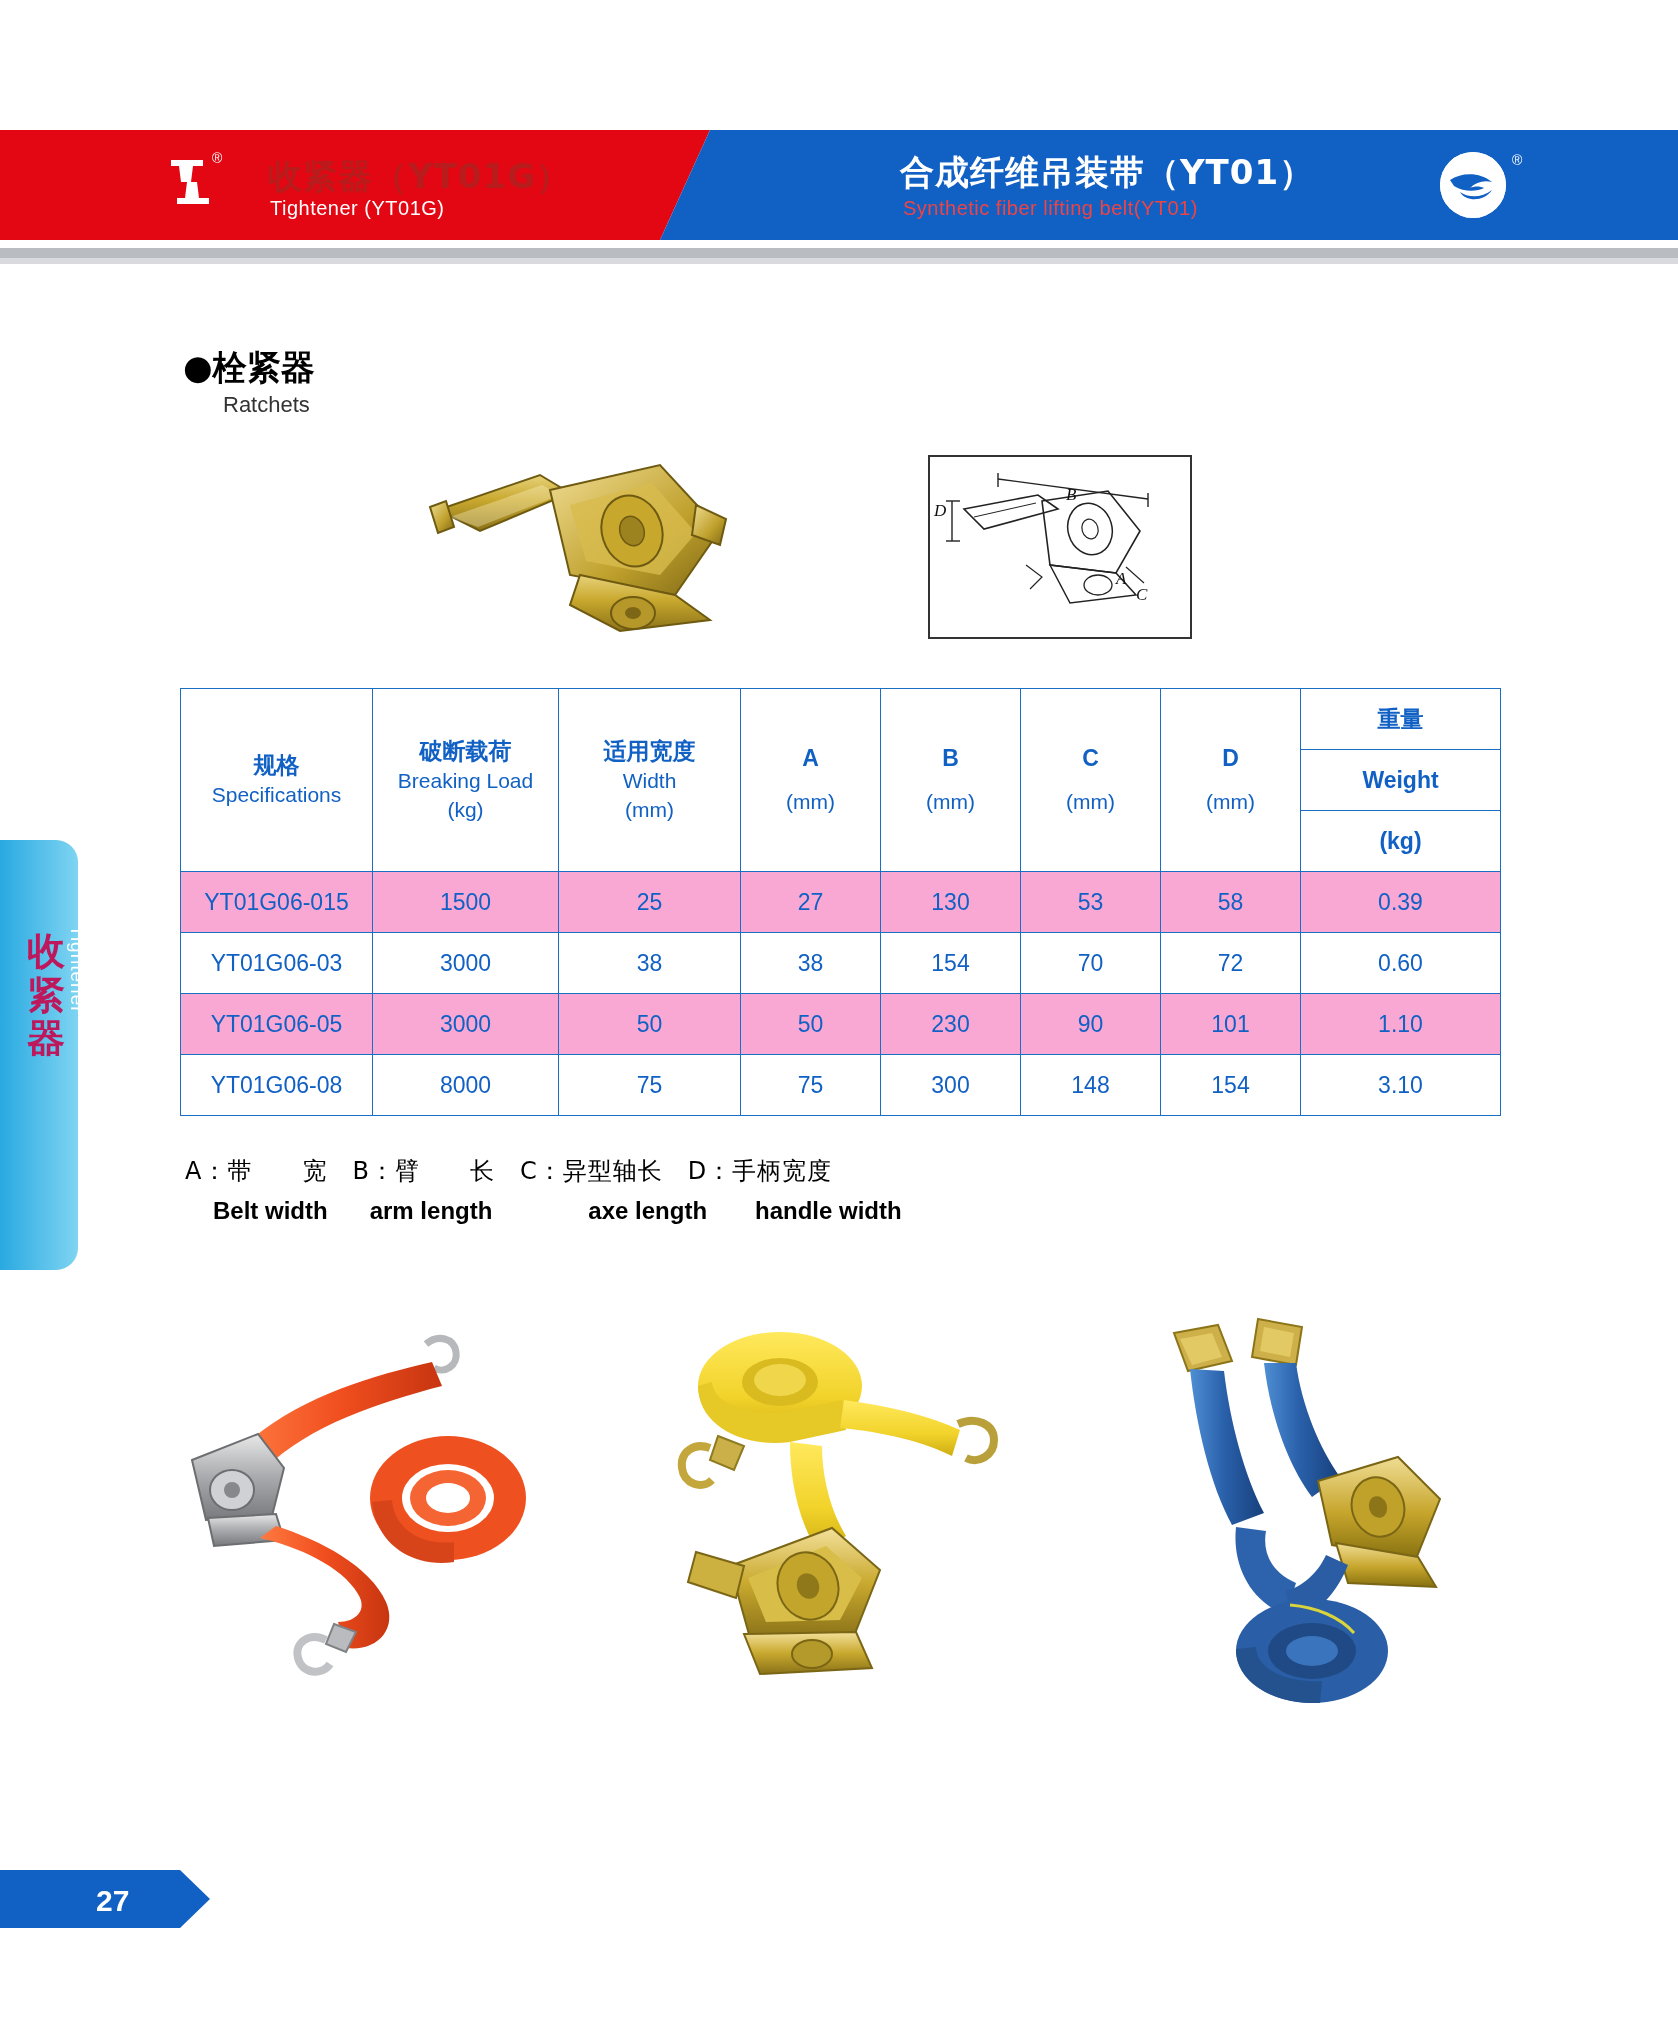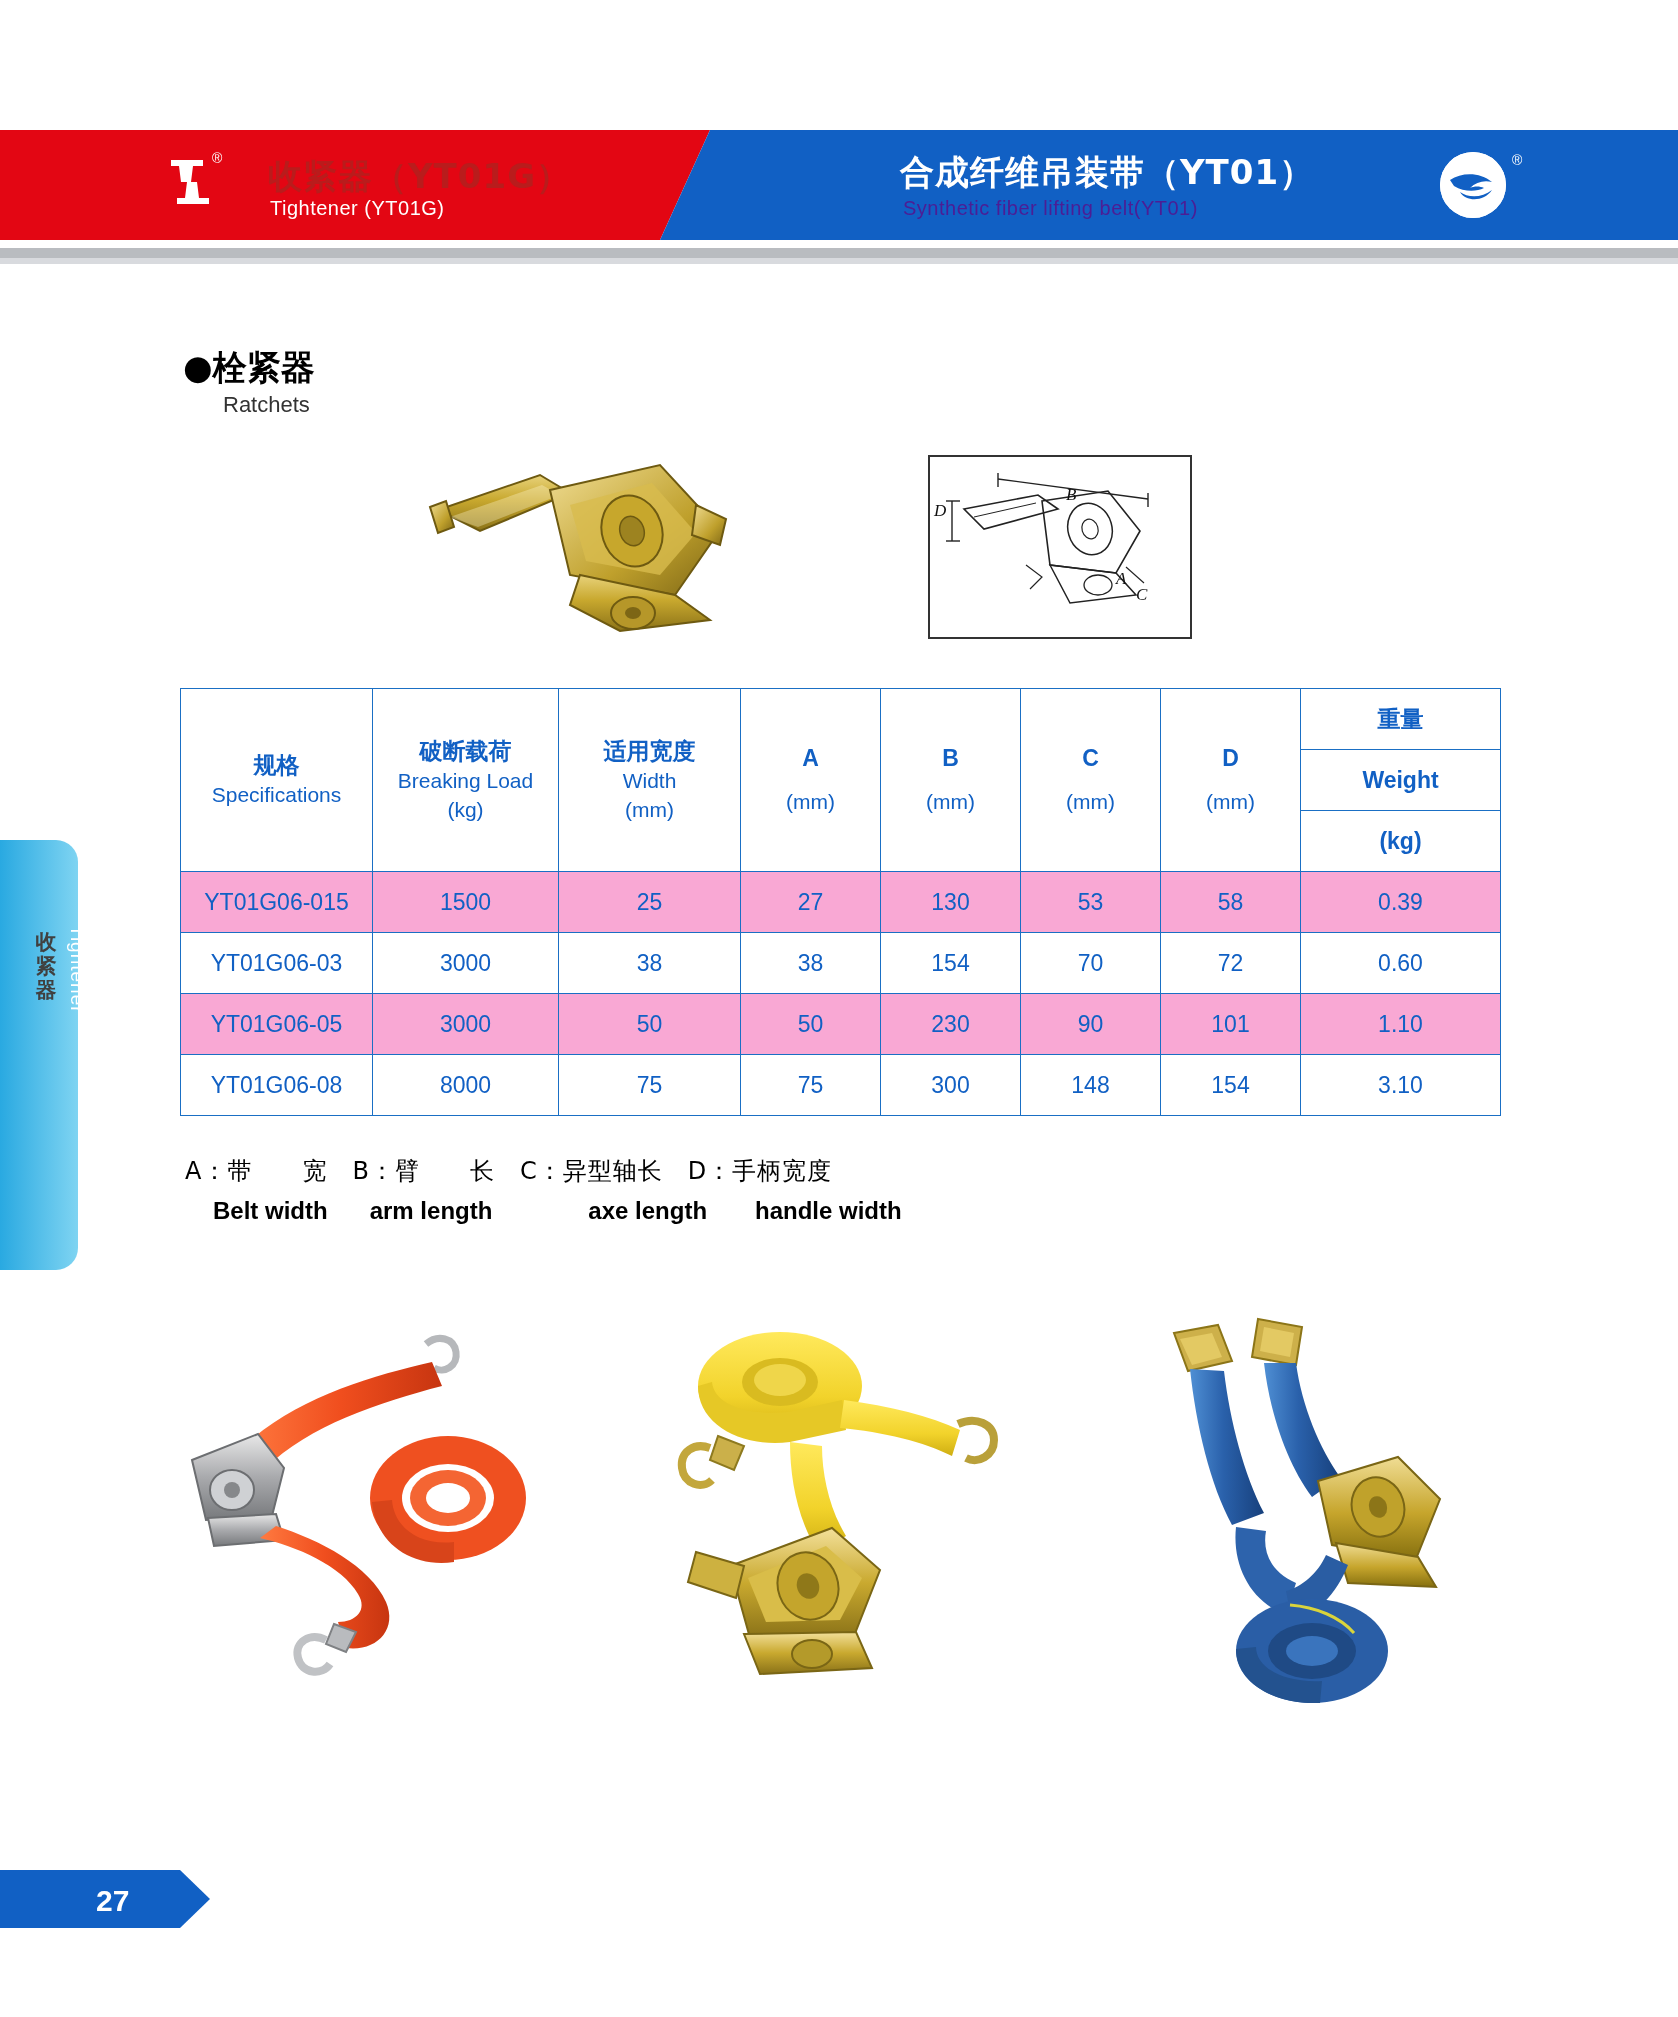--- a/index.html
+++ b/index.html
@@ -101,21 +101,21 @@
     color: #ffffff;
     font-size: 34px;
     font-weight: bold;
     letter-spacing: 1px;
     font-family: "DejaVu Sans", sans-serif;
   }
   .header-title-en2 {
     position: absolute;
     top: 67px;
     left: 903px;
-    color: #4c1d95;
+    color: #ef4444;
     font-size: 20px;
     letter-spacing: 0.5px;
   }
   .bird-logo {
     position: absolute;
     top: 22px;
     left: 1440px;
     width: 66px;
     height: 66px;
     border-radius: 50%;
@@ -243,23 +243,23 @@
     width: 78px;
     height: 430px;
     background: linear-gradient(to right, #29a9e1, #7fd4f2);
     border-radius: 0 22px 22px 0;
   }
   .side-tab-cn {
     position: absolute;
     top: 930px;
     left: 26px;
     width: 40px;
-    font-size: 21px;
+    font-size: 38px;
     font-weight: bold;
-    color: #404040;
+    color: #be185d;
     line-height: 1.15;
     font-family: "DejaVu Sans", sans-serif;
     text-align: center;
   }
   .side-tab-en {
     position: absolute;
     top: 925px;
     left: 66px;
     font-size: 19px;
     color: #ffffff;

